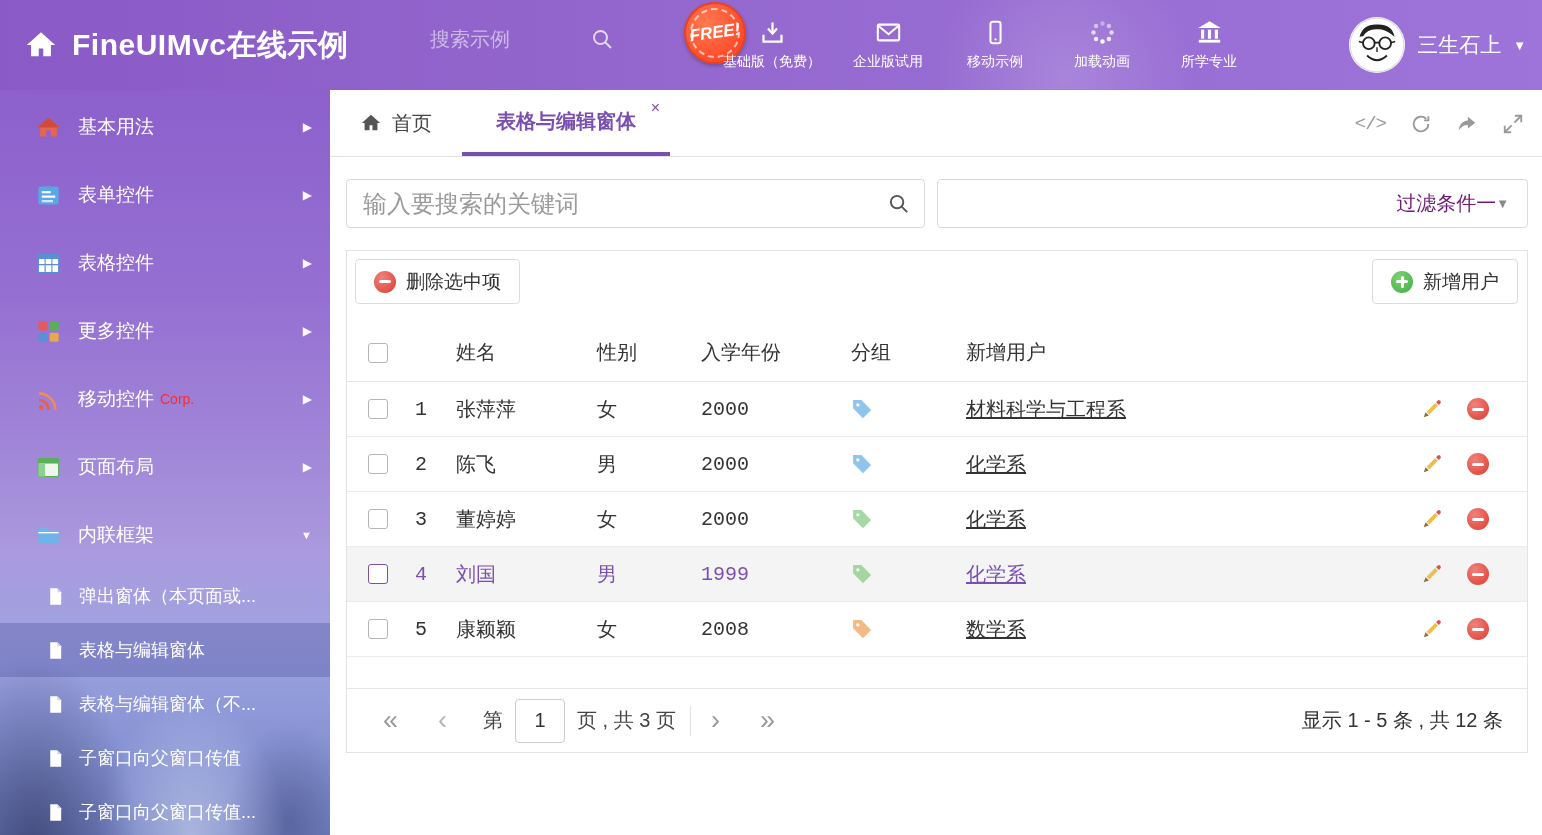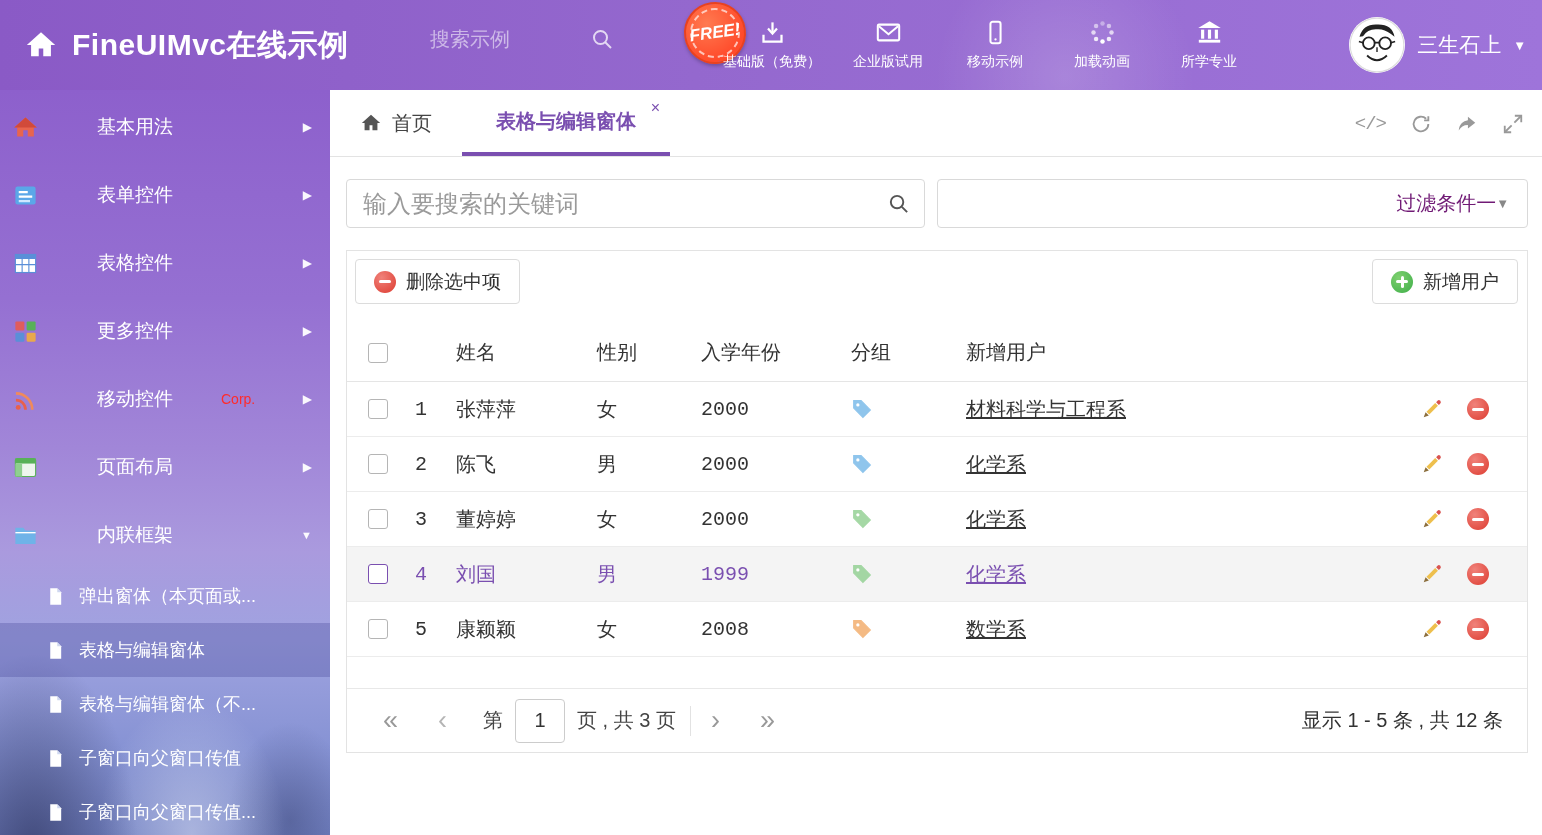--- a/index.html
+++ b/index.html
@@ -42,21 +42,21 @@
   
   .sidebar {
     position:relative; overflow:hidden;
     background:
       radial-gradient(ellipse 150px 280px at 10% 102%, rgba(28,32,68,.55), transparent 70%),
       radial-gradient(ellipse 130px 190px at 58% 100%, rgba(238,242,255,.45), transparent 72%),
       radial-gradient(ellipse 90px 140px at 88% 98%, rgba(40,48,90,.35), transparent 70%),
       linear-gradient(180deg,#8d60cc 0%,#9570d2 28%,#a186d8 48%,#aa9ade 62%,#9fa3e0 74%,#8793d4 88%,#7281c2 100%);
   }
   .menu { padding-top:3px; }
-  .menu-item { height:68px; display:flex; align-items:center; padding:0 18px 0 12px; color:#fff; cursor:pointer;gap:42px; }
+  .menu-item { height:68px; display:flex; align-items:center; padding:0 18px 0 35px; color:#fff; cursor:pointer; }
   .menu-item .mi-icon { width:27px; height:27px; margin-right:16px; flex:none; }
   .mi-label { font-size:19px; flex:1; white-space:nowrap; }
   .mi-badge { color:#ff2b2b; font-size:14px; margin-left:6px; margin-right:auto; }
   .mi-arrow { font-size:12px; color:rgba(255,255,255,.95); }
   .submenu-item { height:54px; display:flex; align-items:center; padding-left:45px; color:#fff; cursor:pointer; font-size:18px; }
   .submenu-item .file-icon { width:21px; height:21px; margin-right:13px; flex:none; }
   .submenu-item.active { background:rgba(66,66,148,.30); }
   .sub-label { white-space:nowrap; overflow:hidden; }
 
   

